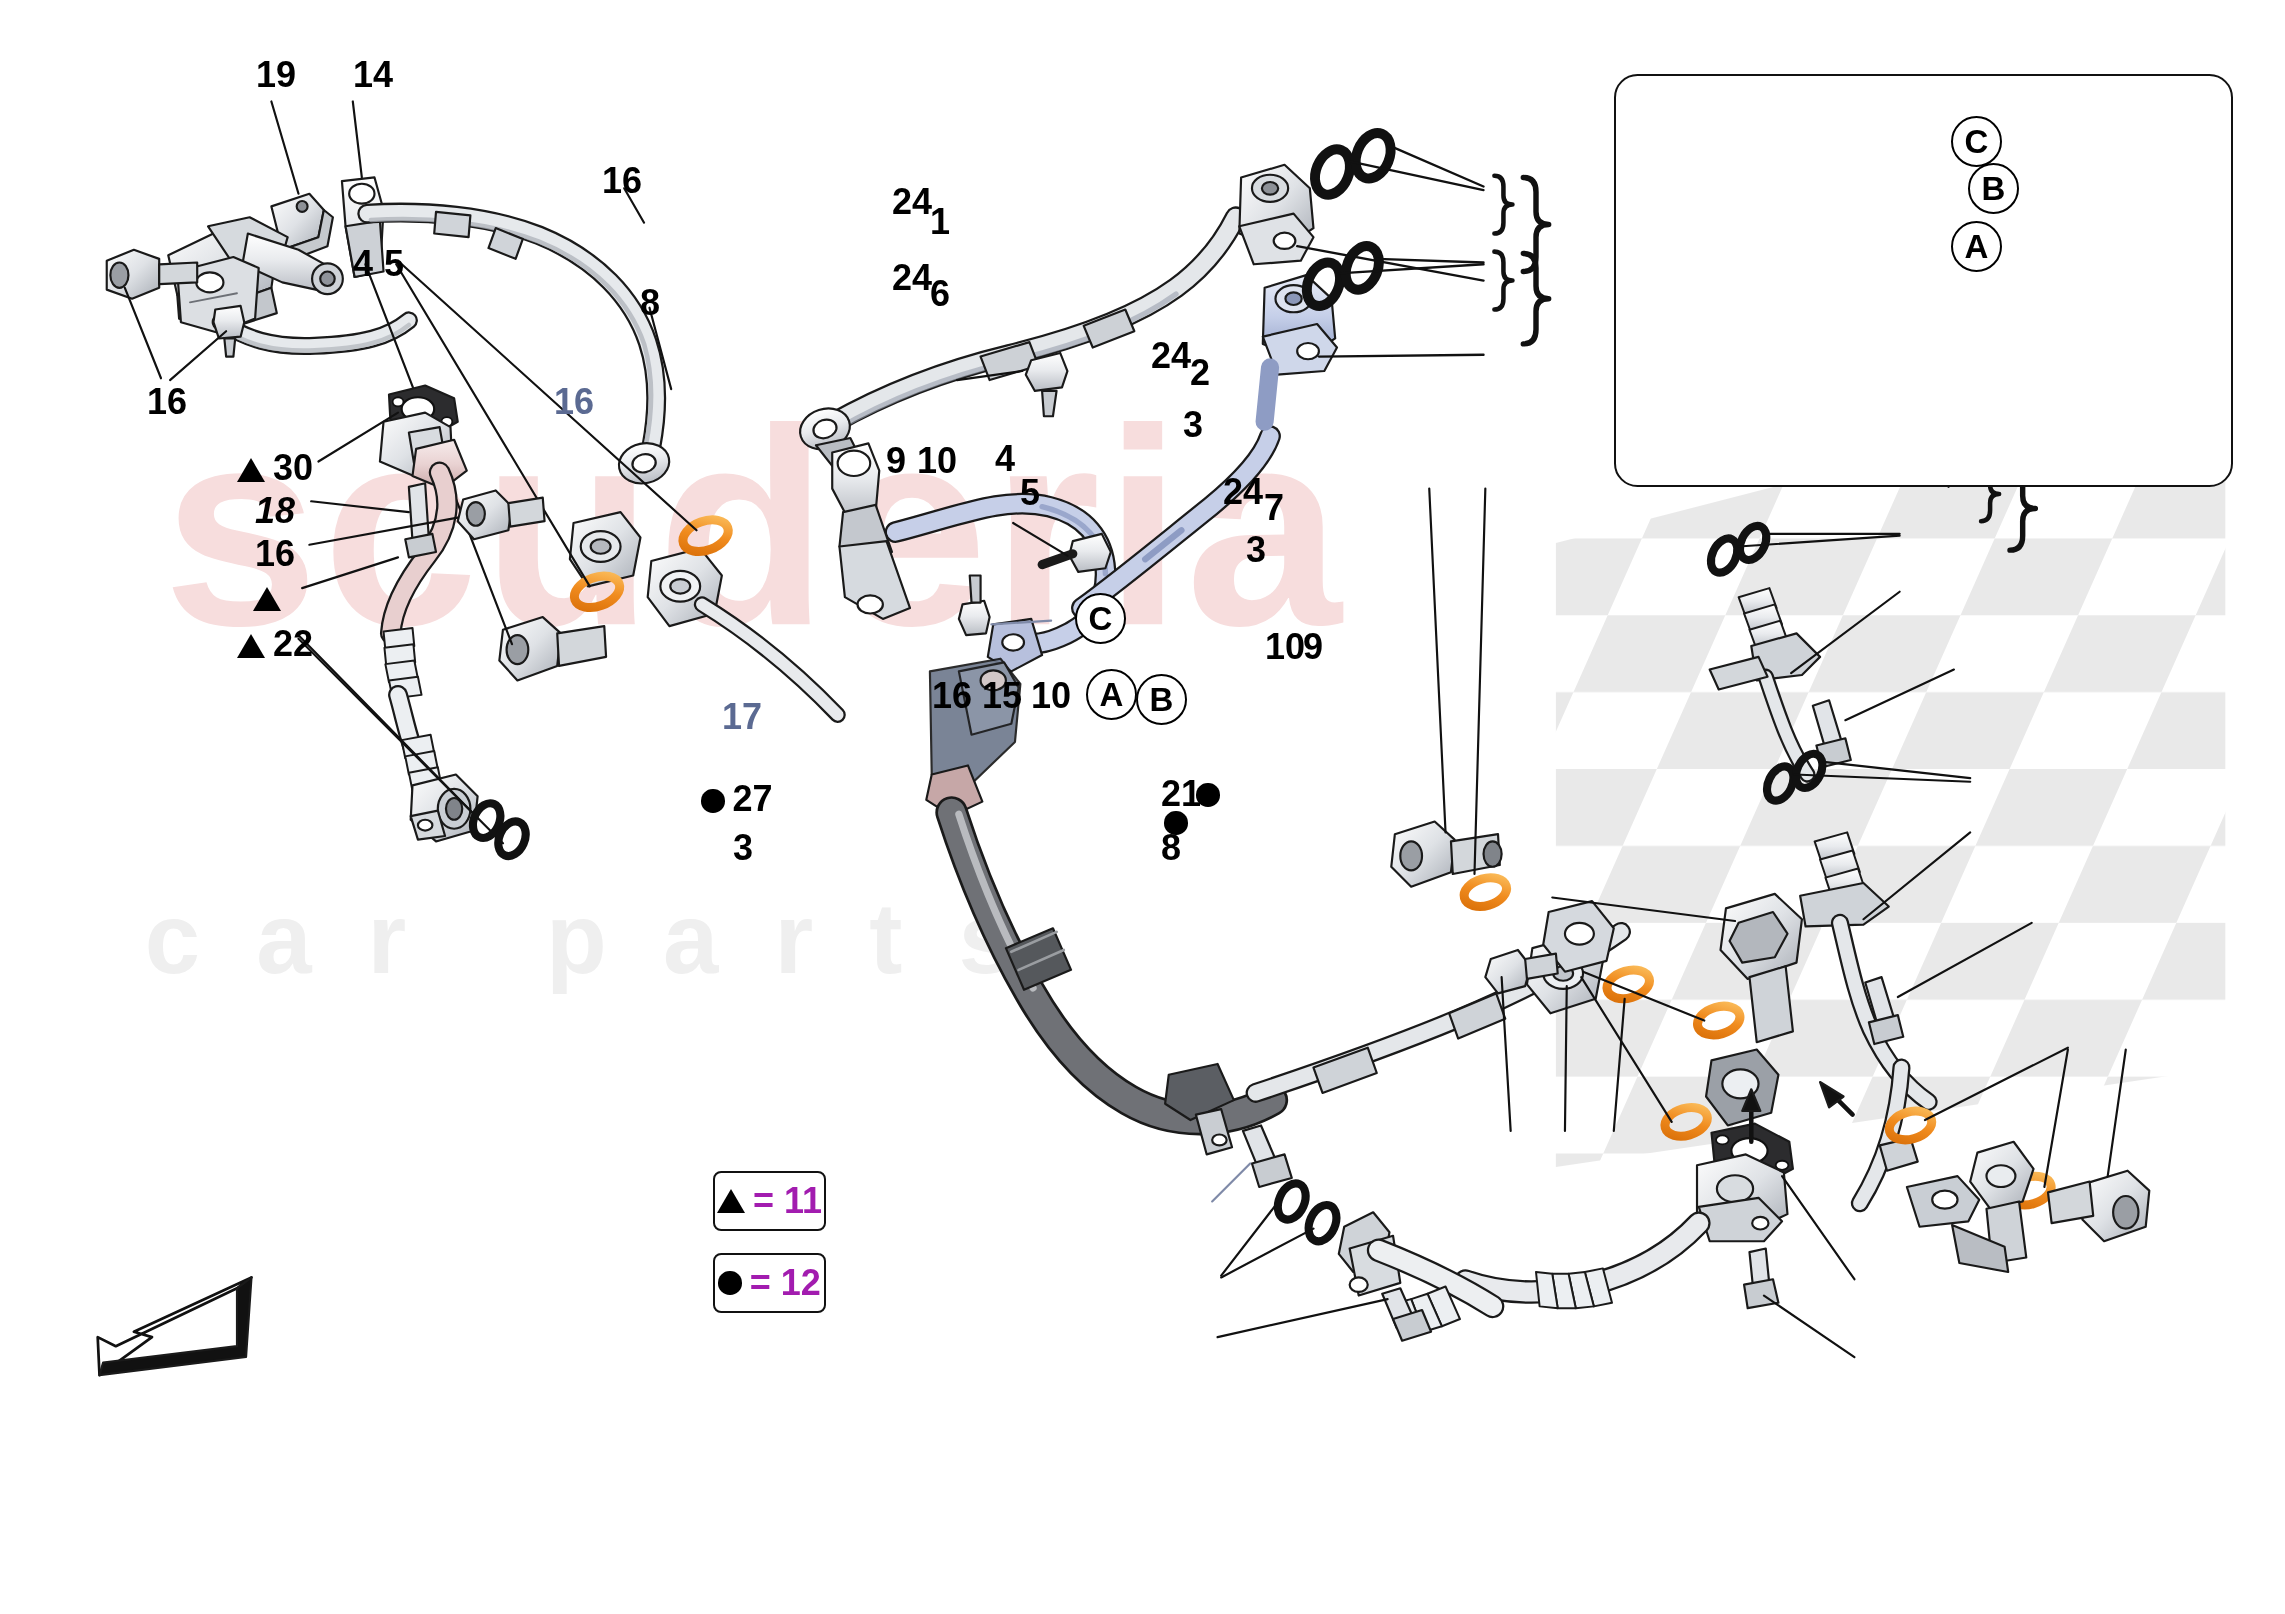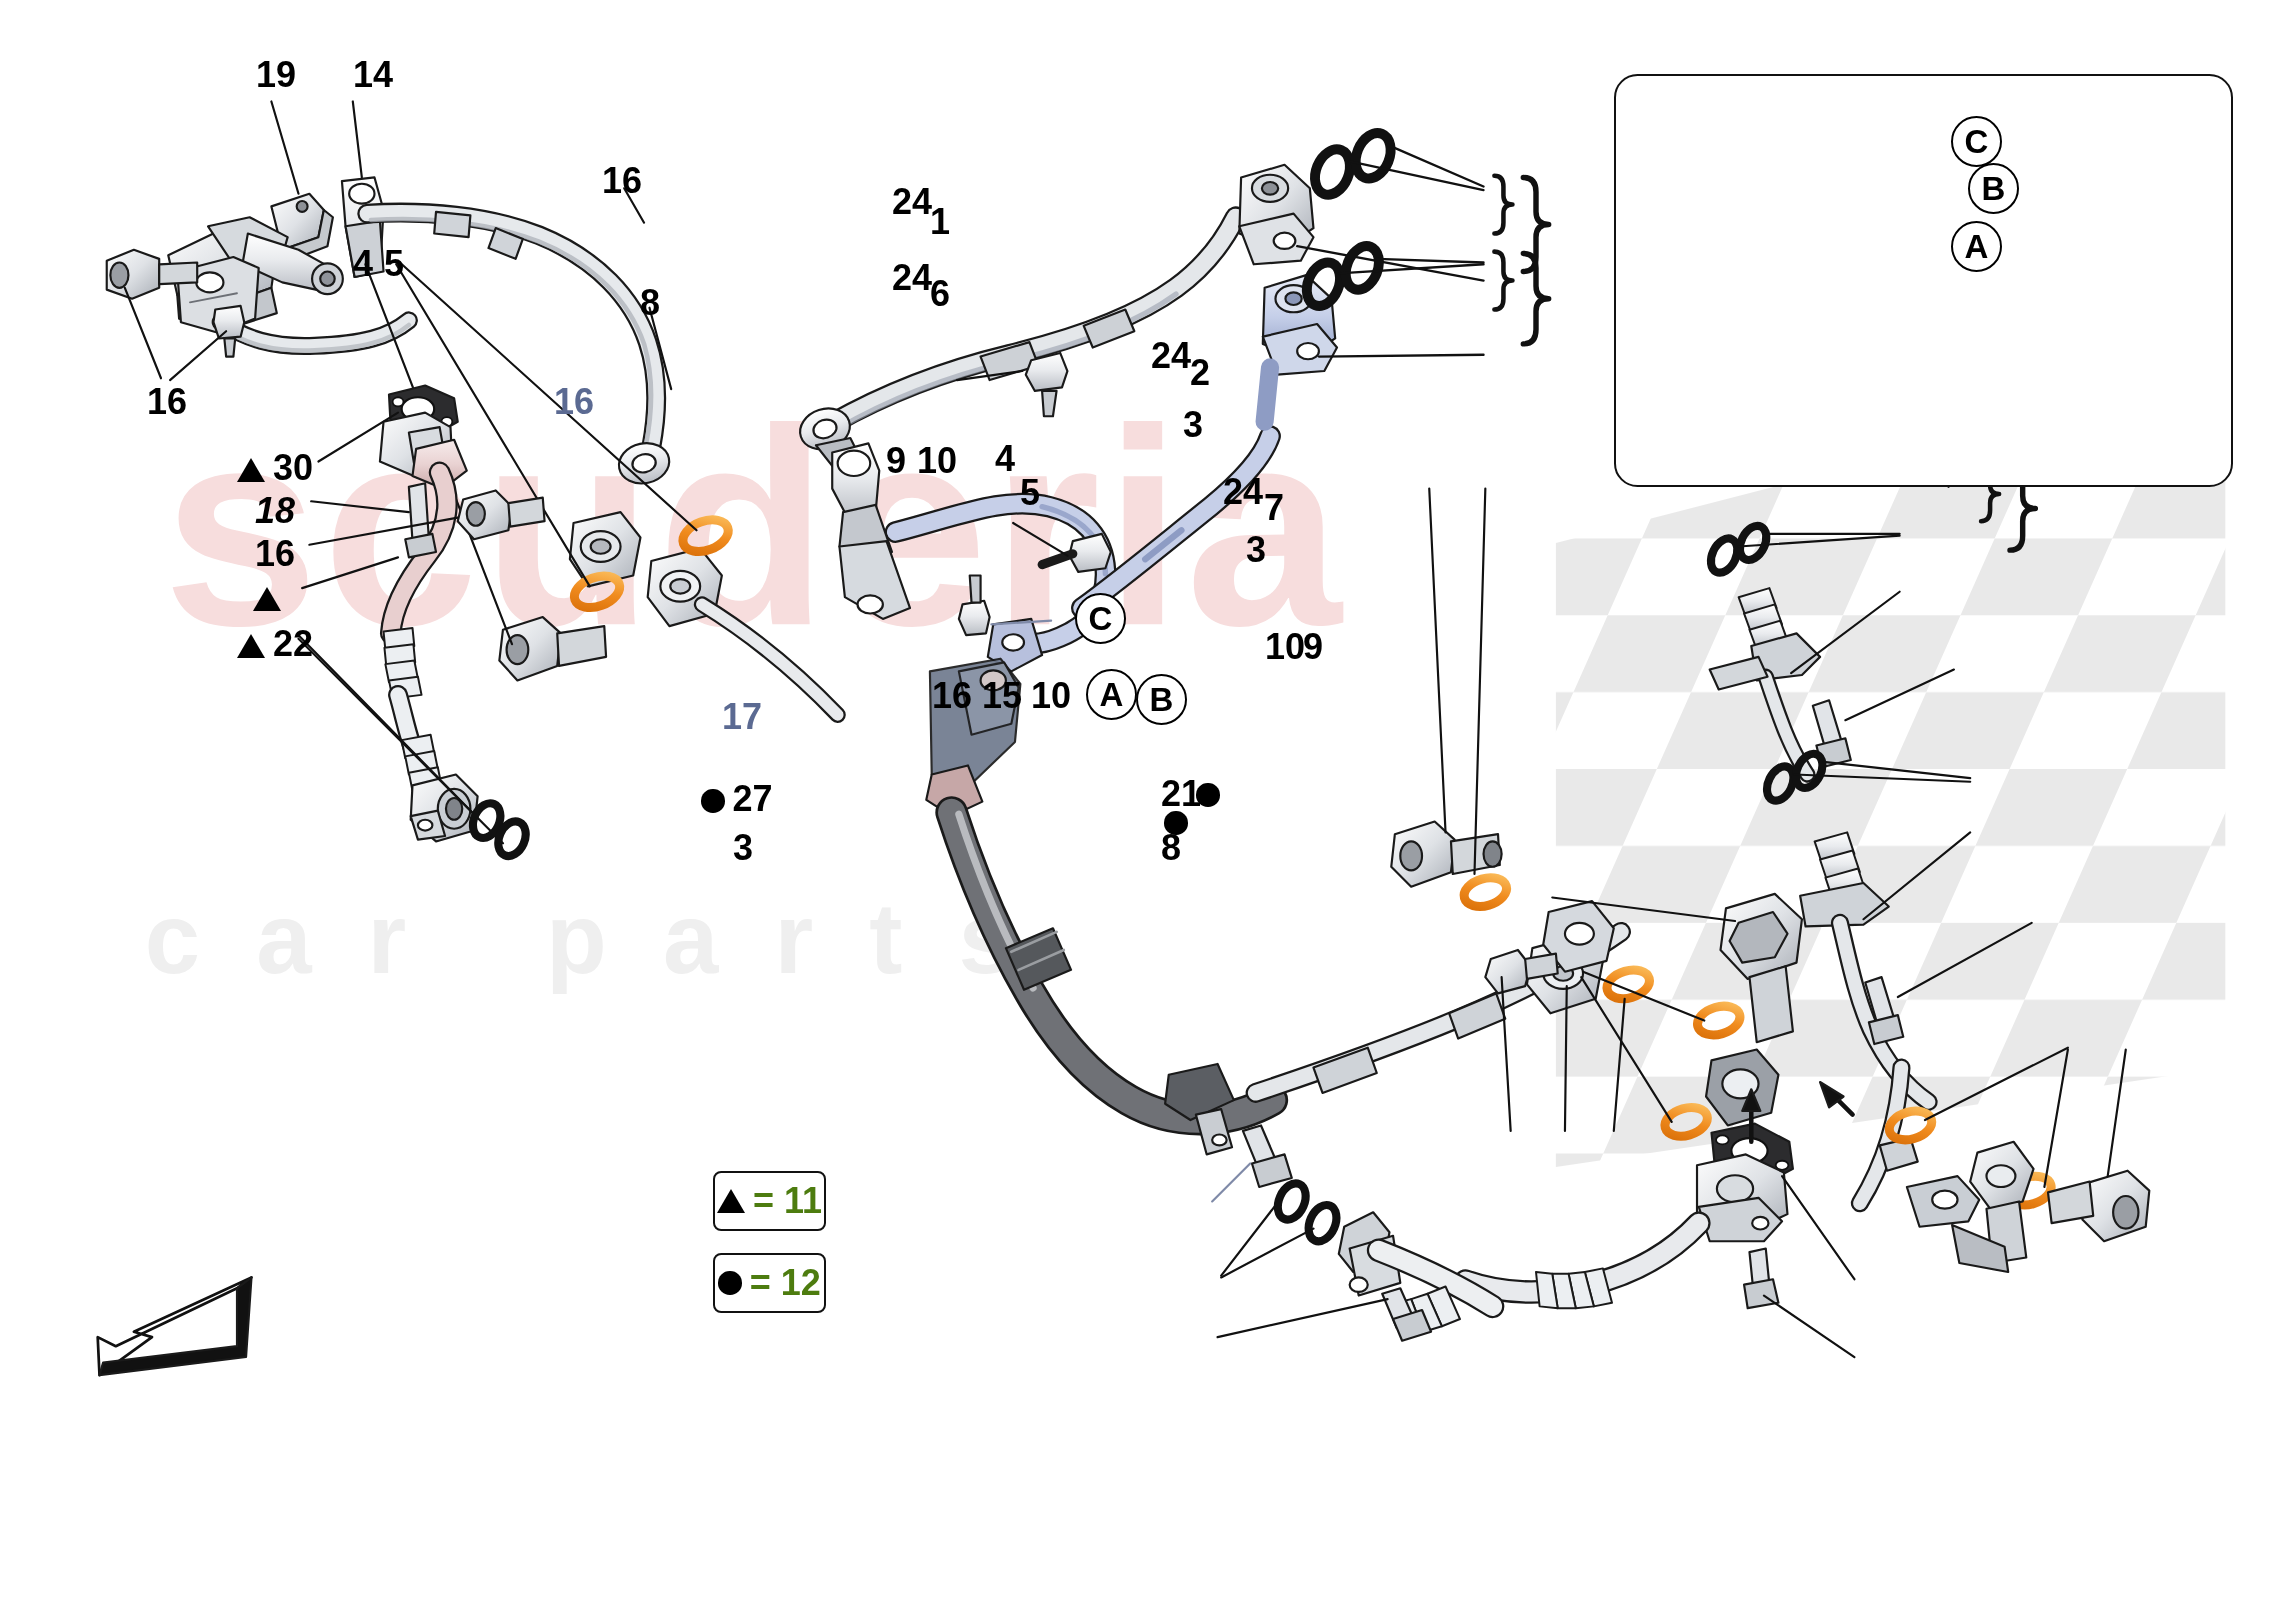--- a/index.html
+++ b/index.html
@@ -13,21 +13,21 @@
        font-size:36px;color:#000;line-height:1;white-space:nowrap;}
   .lbl.blue{color:#5b6a92;}
   .tri{display:inline-block;width:0;height:0;border-left:14.5px solid transparent;
        border-right:14.5px solid transparent;border-bottom:24.4px solid #000;
        vertical-align:-1.8px;margin-right:8.1px;}
   .dot{display:inline-block;width:23.5px;height:23.5px;border-radius:50%;background:#000;
        vertical-align:-1.8px;margin-right:8.1px;}
   .dotonly{position:absolute;width:23.5px;height:23.5px;border-radius:50%;background:#000;z-index:6;}
   .legend-box{position:absolute;z-index:6;border:2.7px solid #111;border-radius:8.1px;background:#fff;
        width:109px;height:56px;display:flex;align-items:center;justify-content:center;}
-  .legend-box .txt{font-size:36px;font-weight:bold;color:#4d7c0f;font-family:"Liberation Sans",sans-serif;}
+  .legend-box .txt{font-size:36px;font-weight:bold;color:#a21caf;font-family:"Liberation Sans",sans-serif;}
   .inset{position:absolute;z-index:4;border:2.3px solid #111;border-radius:23.5px;background:#fff;}
   .circ{position:absolute;z-index:7;width:47px;height:47px;border:2.7px solid #000;border-radius:50%;
        background:#fff;display:flex;align-items:center;justify-content:center;
        font-size:33px;font-weight:bold;font-family:"Liberation Sans",sans-serif;color:#000;}
 </style>
 </head>
 <body>
 
 <div id="stage">
 

